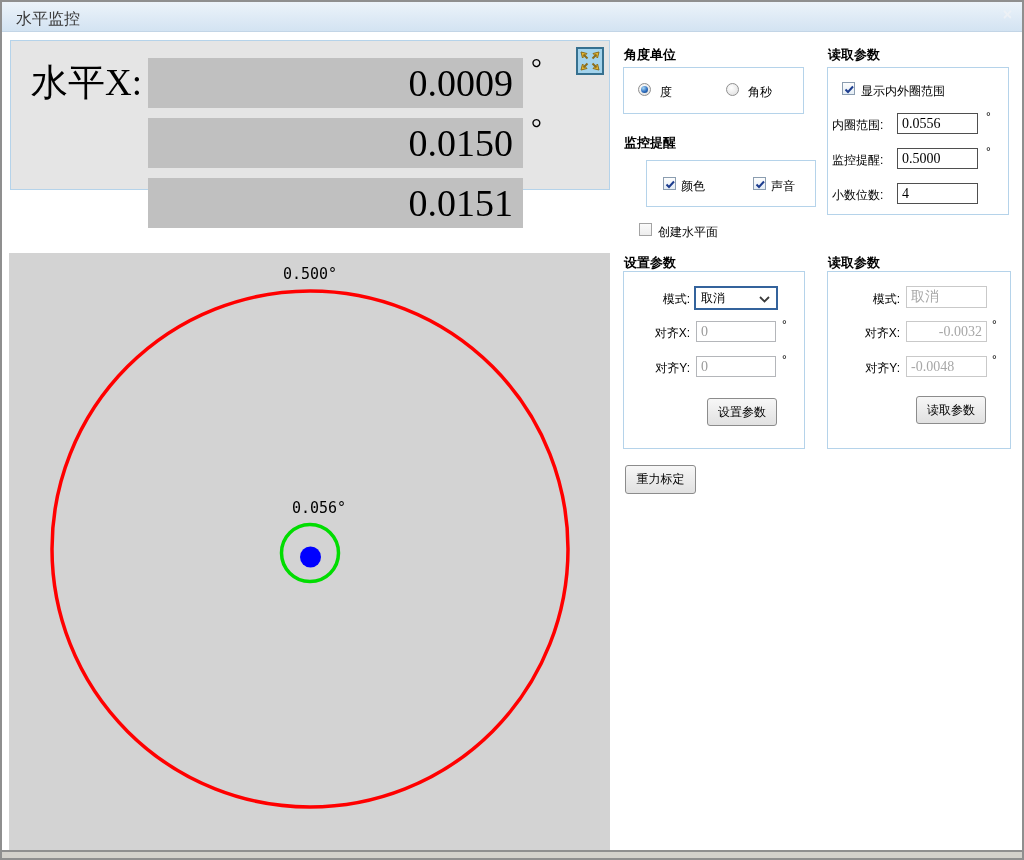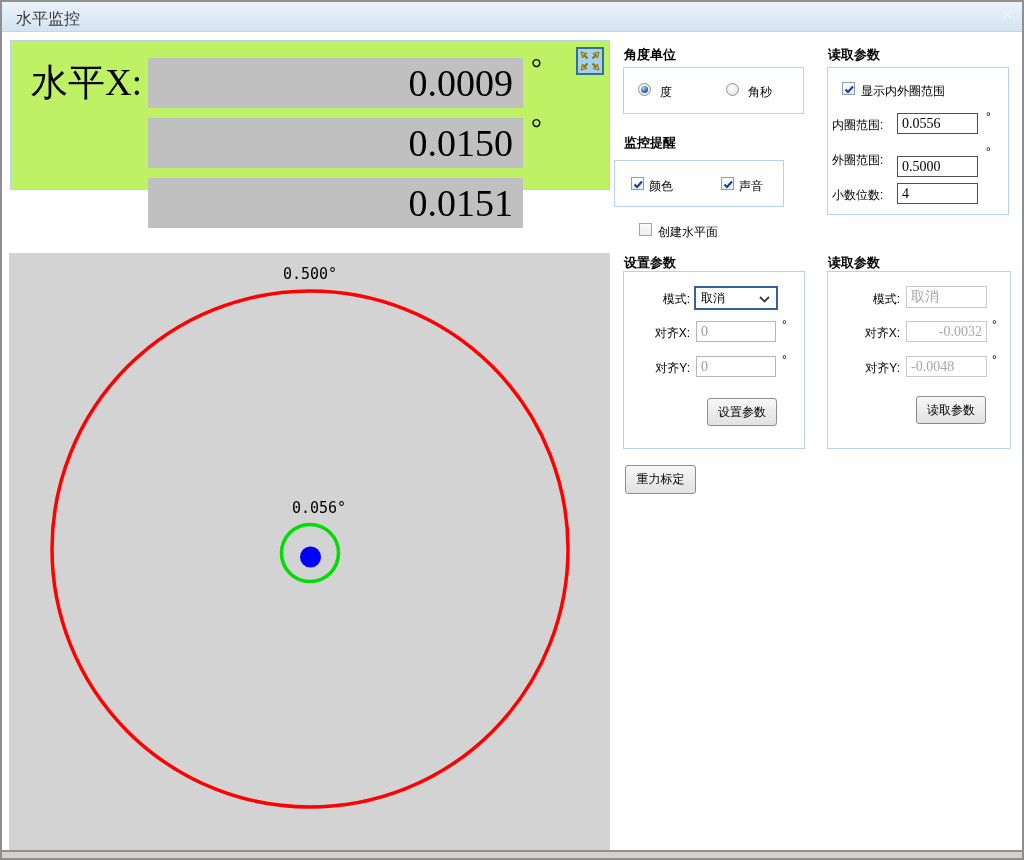--- a/index.html
+++ b/index.html
@@ -10,21 +10,21 @@
   #titlebar { position:absolute; left:0; top:0; right:0; height:30px;
     background:linear-gradient(#ecf3fa,#d3e3f2); border-bottom:1px solid #c3d5e6; }
   #title { position:absolute; left:14px; top:7px; font-size:16px; color:#383838; }
   #close { position:absolute; right:10px; top:4px; font-size:16px; font-weight:bold; color:#edf1f6; cursor:default; }
 
   #bottomframe { position:absolute; left:0; right:0; bottom:0; height:8px;
     background:#d3d1cb; border-top:2px solid #8f8f8f; }
 
   
   #readout { position:absolute; left:8px; top:38px; width:600px; height:150px;
-    background:#bef264; border:1px solid #b5d3ea; }
+    background:#e5e5e5; border:1px solid #b5d3ea; }
   .ro-label { position:absolute; left:20px; width:118px; height:50px; line-height:50px;
     font-family:"Liberation Serif","DejaVu Serif",serif; font-size:37px; color:#000; }
   .ro-box { position:absolute; left:137px; width:375px; height:50px; background:#c0c0c0;
     font-family:"Liberation Serif","DejaVu Serif",serif; font-size:38px; line-height:50px;
     color:#000; text-align:right; padding-right:10px; }
   .ro-deg { position:absolute; left:520px; width:30px; height:30px;
     font-family:"Liberation Serif",serif; font-size:27px; color:#000; }
 
   
   #expand-btn { position:absolute; left:565px; top:6px; width:28px; height:28px;
@@ -118,21 +118,21 @@
   <div class="grp-box" style="left:621px; top:65px; width:181px; height:47px">
     <span class="radio" style="left:14px; top:15px">
       <span class="radio-dot"></span>
     </span>
     <span class="lbl" style="left:36px; top:16px">度</span>
     <span class="radio" style="left:102px; top:15px"></span>
     <span class="lbl" style="left:124px; top:16px">角秒</span>
   </div>
 
   <div class="grp-hdr" style="left:622px; top:132px">监控提醒</div>
-  <div class="grp-box" style="left:612px; top:158px; width:170px; height:47px">
+  <div class="grp-box" style="left:644px; top:158px; width:170px; height:47px">
     <span class="checkbox" style="left:16px; top:16px">
       <svg width="13" height="13" viewBox="0 0 13 13">
         <path d="M2.5 6.5 L5 9 L10 3.5" stroke="#1d3d8f" stroke-width="2" fill="none"></path>
       </svg>
     </span>
     <span class="lbl" style="left:34px; top:17px">颜色</span>
     <span class="checkbox" style="left:106px; top:16px">
       <svg width="13" height="13" viewBox="0 0 13 13">
         <path d="M2.5 6.5 L5 9 L10 3.5" stroke="#1d3d8f" stroke-width="2" fill="none"></path>
       </svg>
@@ -149,22 +149,22 @@
       <svg width="13" height="13" viewBox="0 0 13 13">
         <path d="M2.5 6.5 L5 9 L10 3.5" stroke="#1d3d8f" stroke-width="2" fill="none"></path>
       </svg>
     </span>
     <span class="lbl" style="left:33px; top:15px">显示内外圈范围</span>
 
     <span class="lbl" style="left:4px; top:49px">内圈范围:</span>
     <input class="field" style="left: 69px; top: 45px; width: 81px; height: 21px;" value="0.0556">
     <span class="deg" style="left:158px; top:42px">°</span>
 
-    <span class="lbl" style="left:4px; top:84px">外圈范围:</span>
-    <input class="field" style="left: 69px; top: 80px; width: 81px; height: 21px; margin-top: 8px;" value="0.5000">
+    <span class="lbl" style="left:4px; top:84px">监控提醒:</span>
+    <input class="field" style="left: 69px; top: 80px; width: 81px; height: 21px;" value="0.5000">
     <span class="deg" style="left:158px; top:77px">°</span>
 
     <span class="lbl" style="left:4px; top:119px">小数位数:</span>
     <input class="field" style="left: 69px; top: 115px; width: 81px; height: 21px;" value="4">
   </div>
 
   <div class="grp-hdr" style="left:622px; top:252px">设置参数</div>
   <div class="grp-box" style="left:621px; top:269px; width:182px; height:178px">
     <span class="lbl lbl-r" style="left:10px; top:19px; width:56px">模式:</span>
     <div class="dropdown" style="left:70px; top:14px; width:84px; height:24px">

